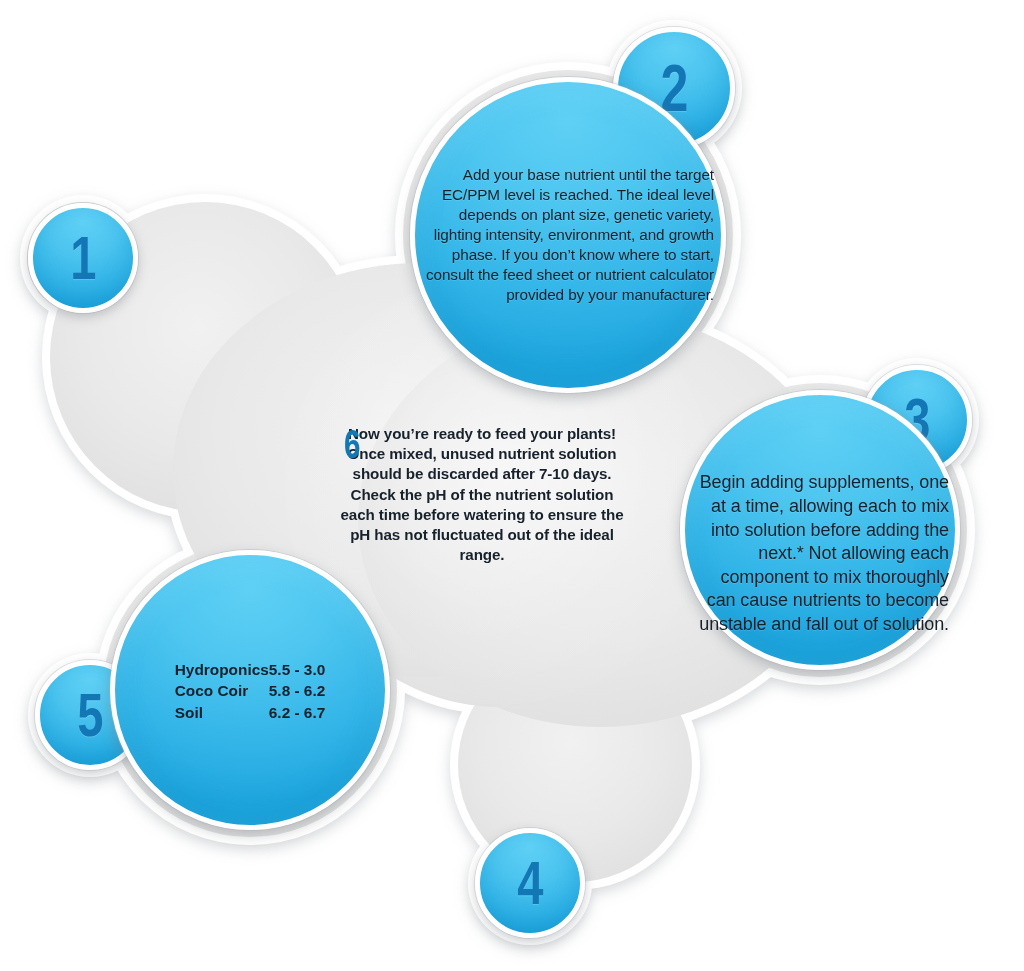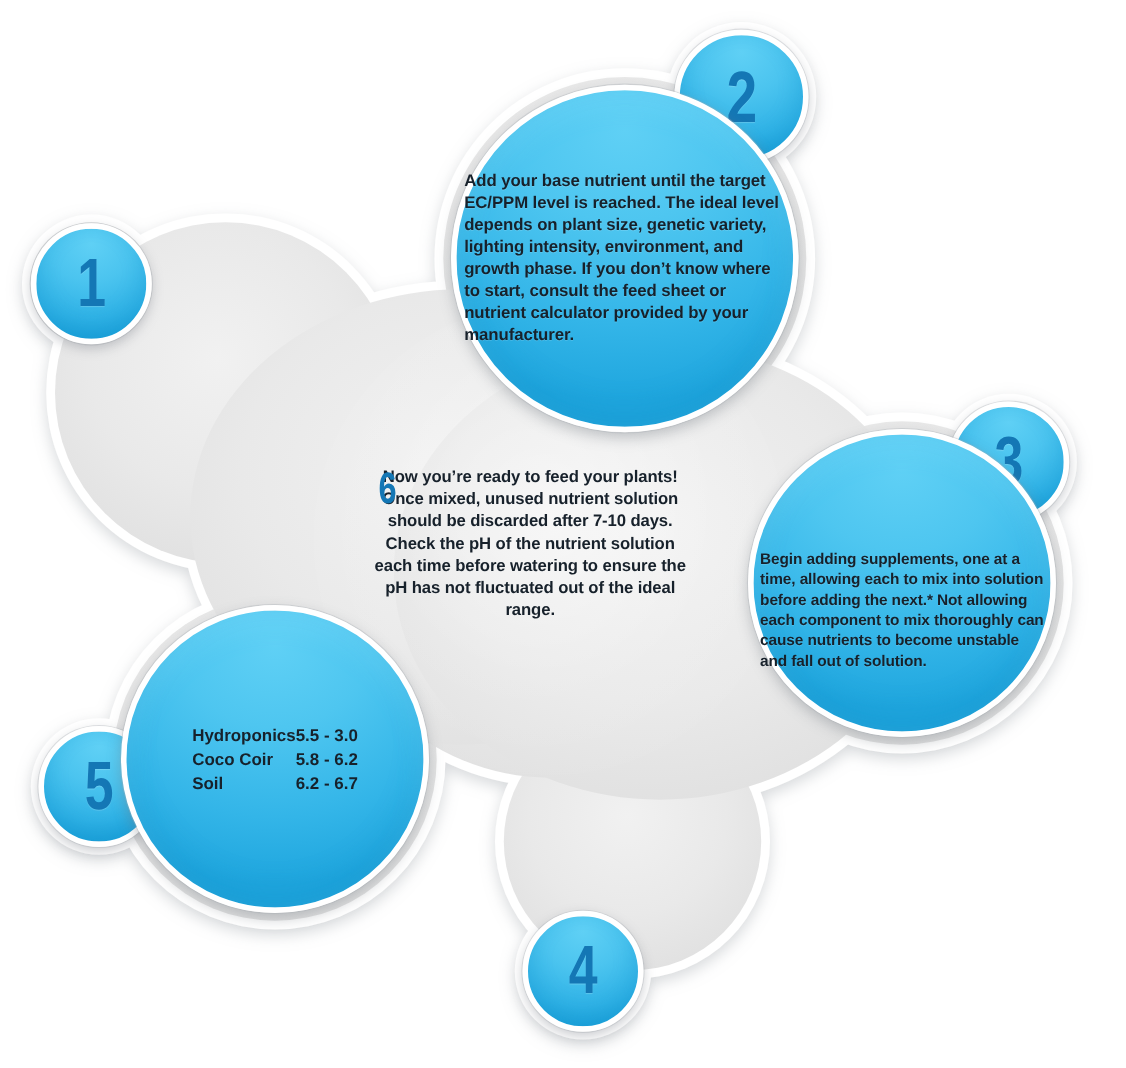--- a/index.html
+++ b/index.html
@@ -46,23 +46,23 @@
     border: 5px solid #ffffff;
     box-shadow:
       0 0 0 1px rgba(170,175,180,0.35),
       0 5px 13px rgba(120,126,134,0.42),
       inset 0 -14px 26px rgba(18,140,196,0.30),
       inset 0 12px 22px rgba(140,230,255,0.30);
     z-index: 3;
   }
 
   .bubble-text {
-    text-align: left;
+    text-align: right;
     color: #17212b;
-    font-weight: 700;
+    font-weight: 400;
     letter-spacing: -0.1px;
     line-height: 1.31;
     padding: 0 6px;
     text-shadow: 0 1px 0 rgba(255,255,255,0.13);
   }
 
   
   .badge {
     position: absolute;
     border-radius: 50%;
@@ -216,21 +216,21 @@
   <div class="badge" style="left:35px; top:660px; width:110px; height:110px;">
     <span class="badge-num" style="font-size:62px;">5</span>
   </div>
 
 
   <div class="bubble" style="left:410px; top:77px; width:316px; height:316px;">
     <div class="bubble-text" style="font-size:15.3px; width:292px;">Add your base nutrient until the target EC/PPM level is reached. The ideal level depends on plant size, genetic variety, lighting intensity, environment, and growth phase. If you don’t know where to start, consult the feed sheet or nutrient calculator provided by your manufacturer.</div>
   </div>
 
   <div class="bubble" style="left:540px; top:910px; width:280px; height:280px; left:680px; top:390px;">
-    <div class="bubble-text" style="font-size:14px; width:262px;margin-top:48px;">Begin adding supplements, one at a time, allowing each to mix into solution before adding the next.* Not allowing each component to mix thoroughly can cause nutrients to become unstable and fall out of solution.</div>
+    <div class="bubble-text" style="font-size:18px; width:262px;margin-top:48px;">Begin adding supplements, one at a time, allowing each to mix into solution before adding the next.* Not allowing each component to mix thoroughly can cause nutrients to become unstable and fall out of solution.</div>
   </div>
 
 
   <div class="bubble" style="left:110px; top:550px; width:280px; height:280px; flex-direction:column;">
     <table class="ph-table">
       <tbody>
         <tr>
           <td class="ph-media">Hydroponics</td>
           <td class="ph-range">5.5 - 3.0</td>
         </tr>

